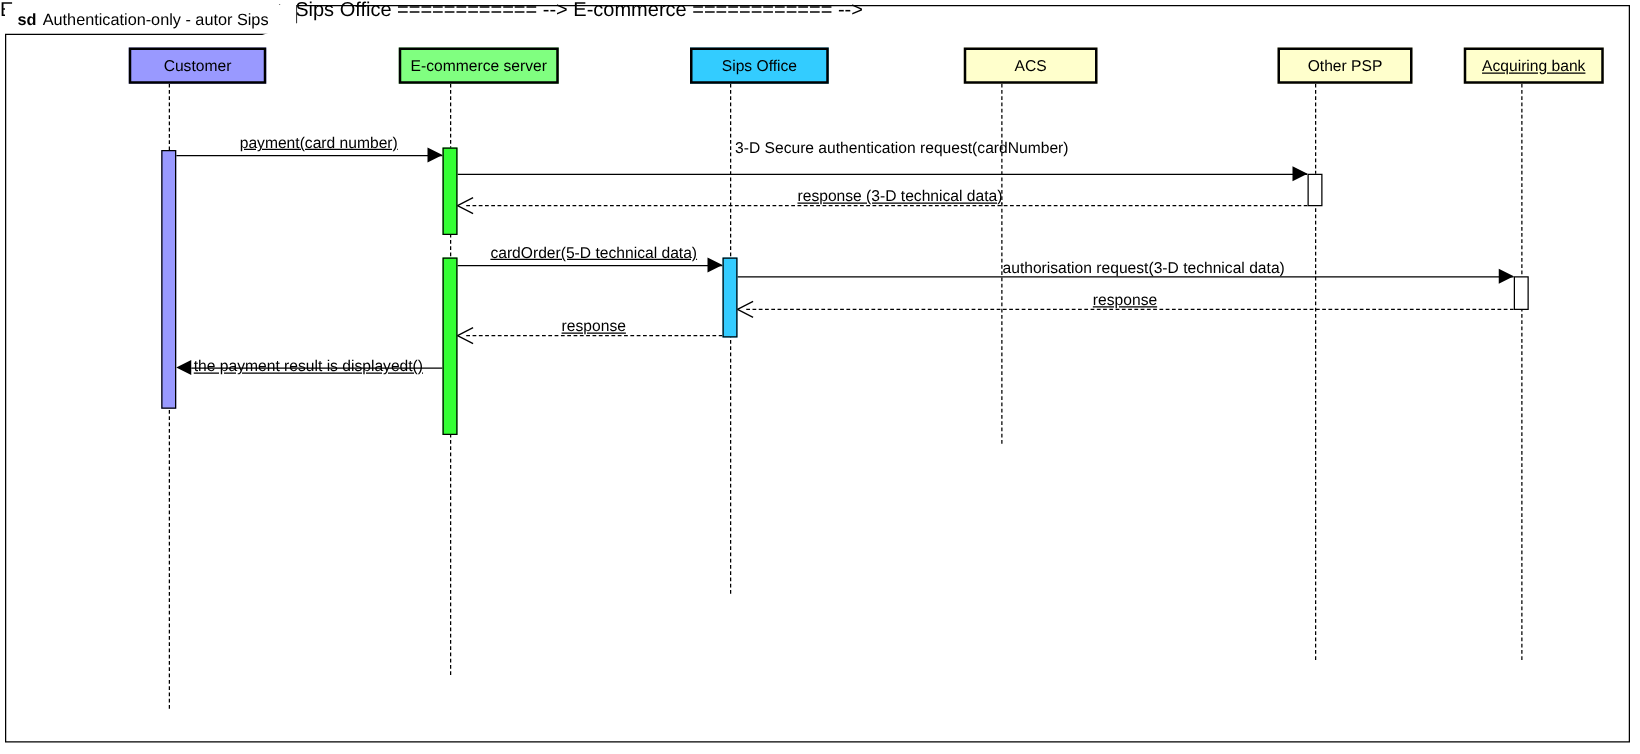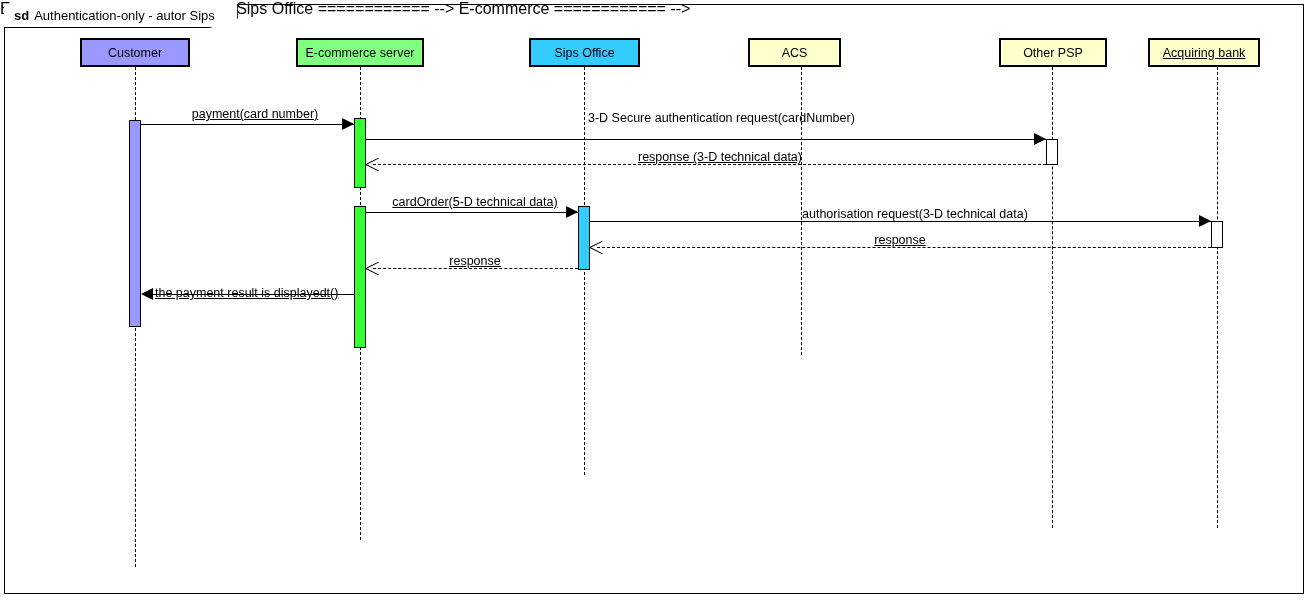--- a/index.html
+++ b/index.html
@@ -63,20 +63,21 @@
     box-sizing: border-box;
     border: 2px solid #000000;
     height: 29px;
     display: flex;
     align-items: center;
     justify-content: center;
     font-size: 12.5px;
     color: #000000;
     z-index: 4;
     white-space: nowrap;
+    margin-left: 23px;
   }
   .activation {
     position: absolute;
     width: 12px;
     box-sizing: border-box;
     border: 1px solid #000000;
     z-index: 3;
   }
   .msg-line {
     position: absolute;
@@ -161,21 +162,21 @@
   </div>
 
   <div class="lifeline-box" style="left:296px; top:38px; width:128px; background:#80ff80;">
     <span>E-commerce server</span>
   </div>
 
   <div class="lifeline-box" style="left:529px; top:38px; width:111px; background:#33ccff;">
     <span>Sips Office</span>
   </div>
 
-  <div class="lifeline-box" style="left:748px; top:38px; width:93px; background:#ffffcc;">
+  <div class="lifeline-box" style="left:748px; top:38px; width:107px; background:#ffffcc;">
     <span>ACS</span>
   </div>
 
   <div class="lifeline-box" style="left:999px; top:38px; width:108px; background:#ffffcc;">
     <span>Other PSP</span>
   </div>
 
   <div class="lifeline-box" style="left:1148px; top:38px; width:112px; background:#ffffcc;text-decoration:underline;">
     <span>Acquiring bank</span>
   </div>

